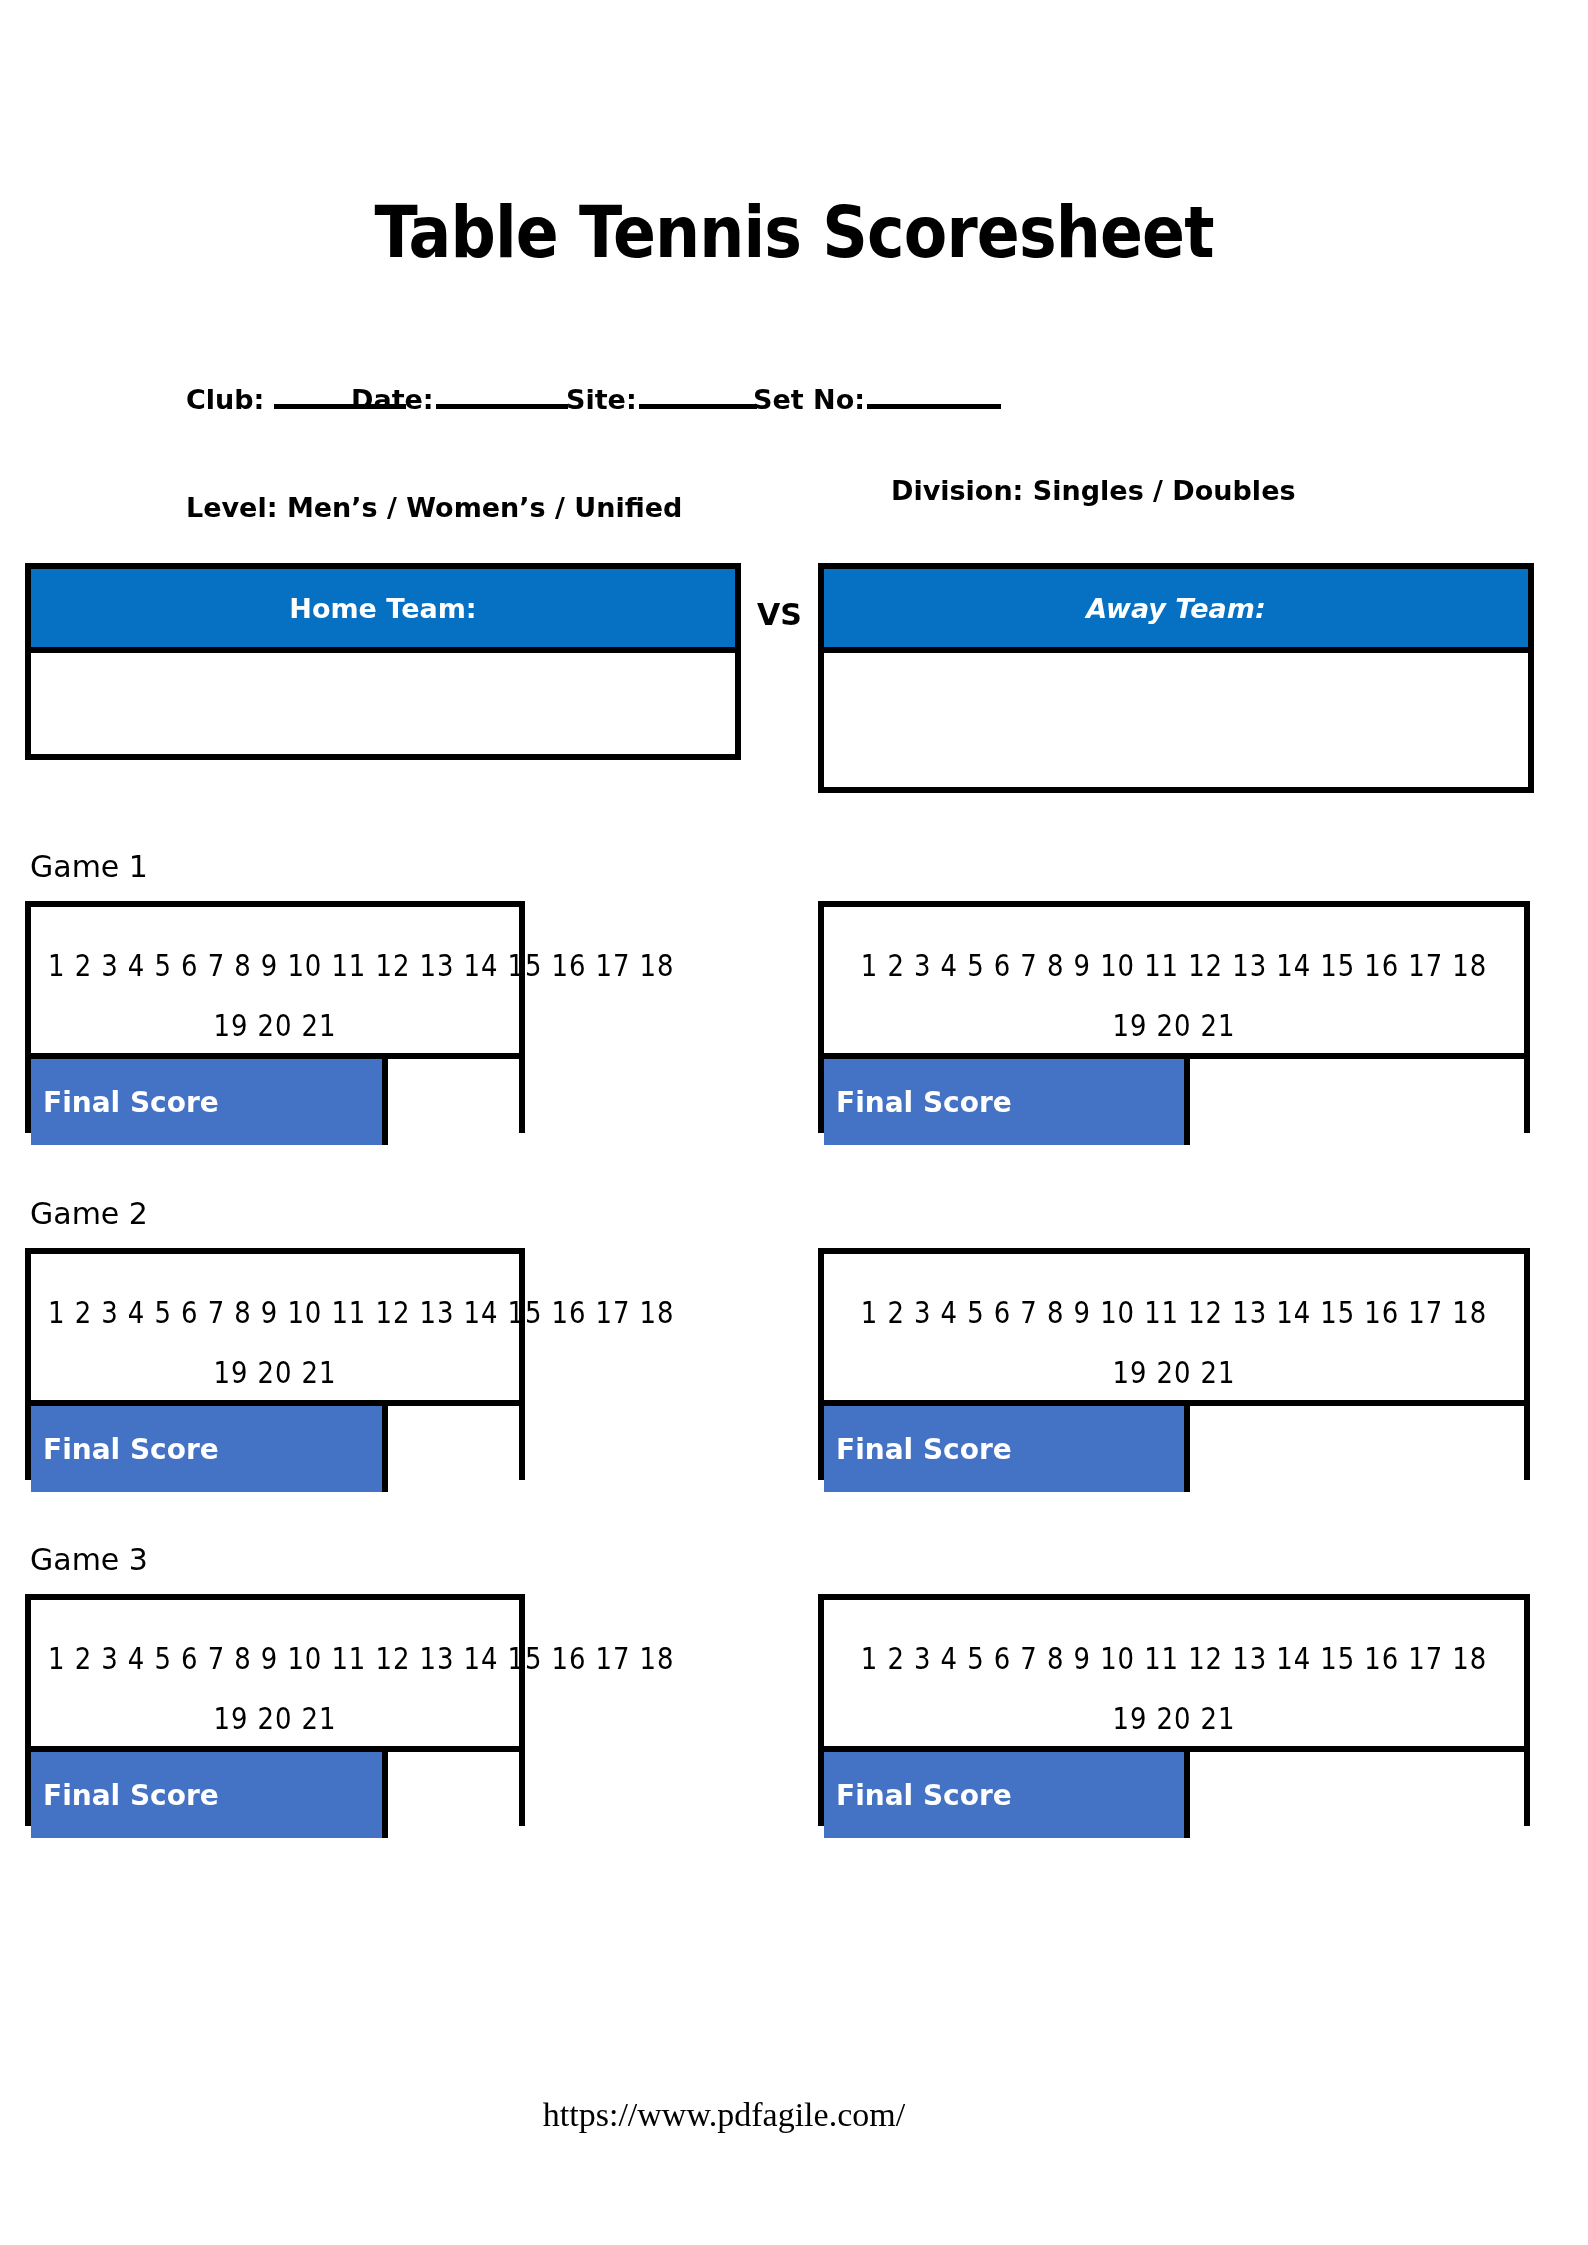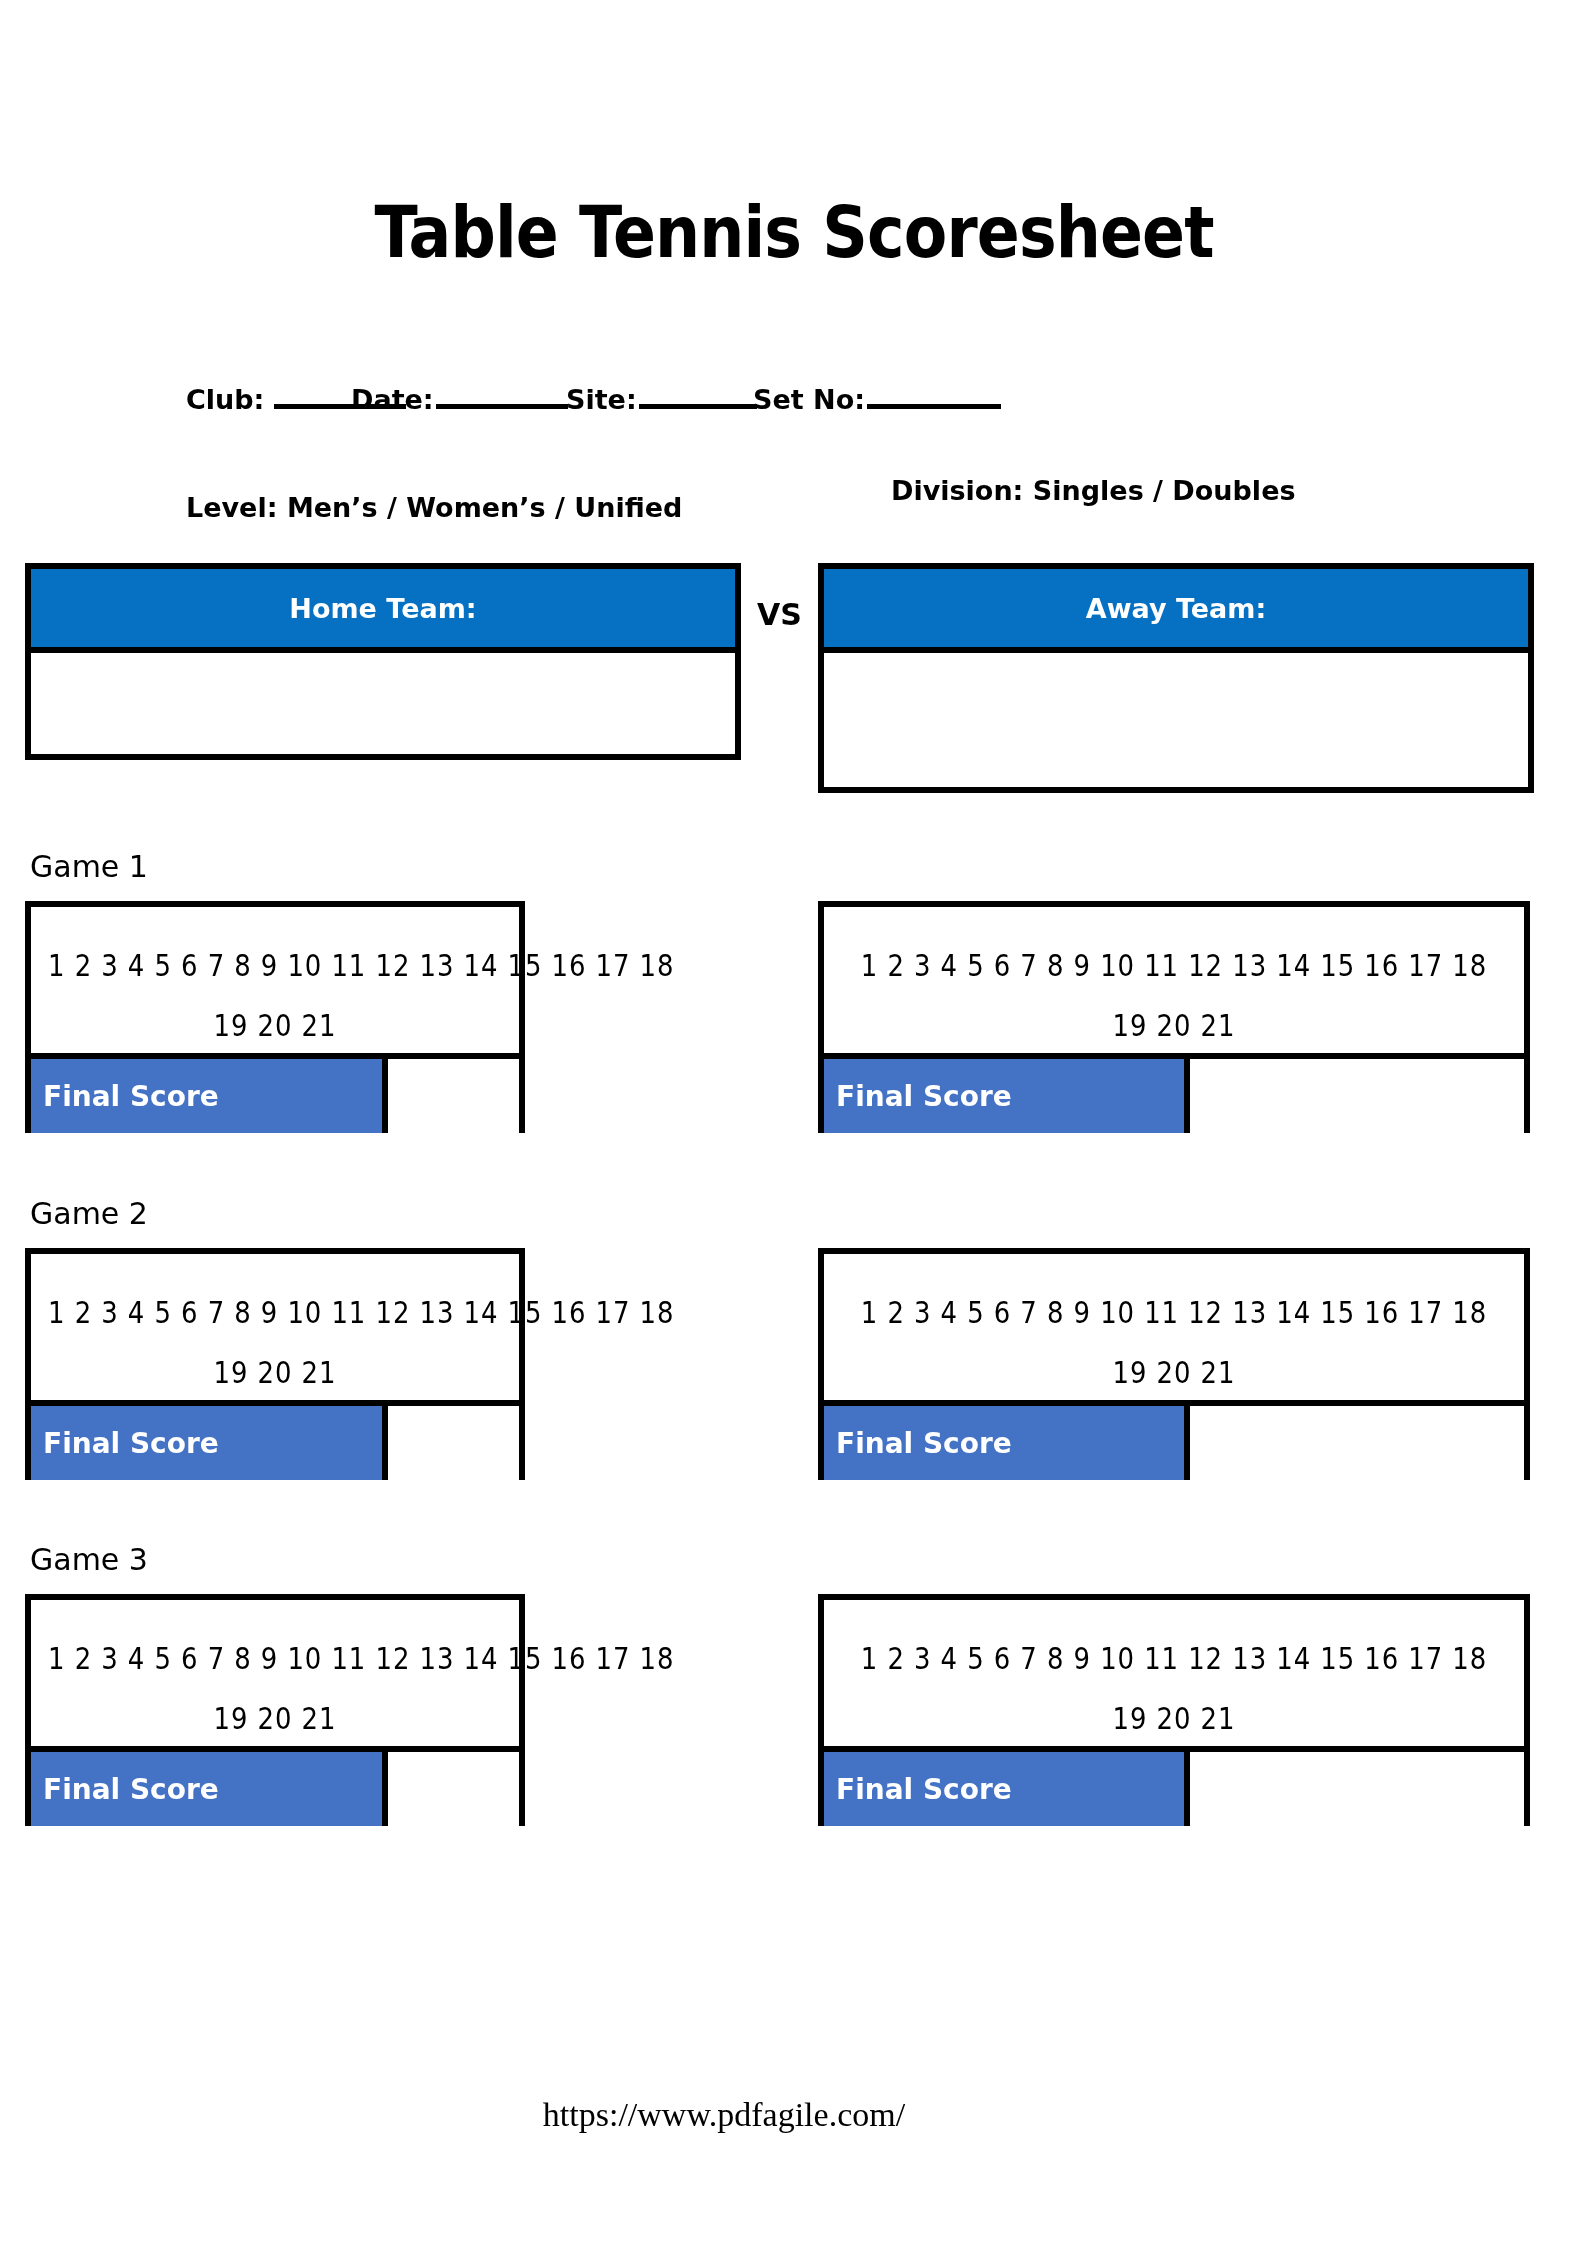--- a/index.html
+++ b/index.html
@@ -90,21 +90,21 @@
   #division-text { position: absolute; left: 677px; top: 0; margin-left: 28px; }
 
   
   .team-box {
     position: absolute;
     border: 6px solid #000000;
     box-sizing: border-box;
     background: #ffffff;
   }
   #home-team-box { left: 25px;  top: 563px; width: 716px; height: 197px; }
-  #away-team-box { left: 818px; top: 563px; width: 716px; height: 230px; }
+  #away-team-box { left: 818px; top: 563px; width: 716px; height: 230px; font-style: italic; }
 
   .team-header {
     height: 84px;
     background: #0670c2;
     color: #ffffff;
     font-family: "DejaVu Sans", sans-serif;
     font-weight: bold;
     font-size: 27px;
     display: flex;
     align-items: center;
@@ -157,21 +157,21 @@
   }
   .scores-line {
     font-family: "DejaVu Sans Condensed", "DejaVu Sans", sans-serif;
     font-size: 31px;
     line-height: 60px;
     letter-spacing: 1px;
     white-space: nowrap;
     transform: scaleX(0.93);
   }
   .final-row {
-    height: 74px;
+    height: 86px;
     display: flex;
     box-sizing: border-box;
   }
   .final-label {
     background: #4472c4;
     color: #ffffff;
     font-family: "DejaVu Sans", sans-serif;
     font-weight: bold;
     font-size: 28px;
     display: flex;

